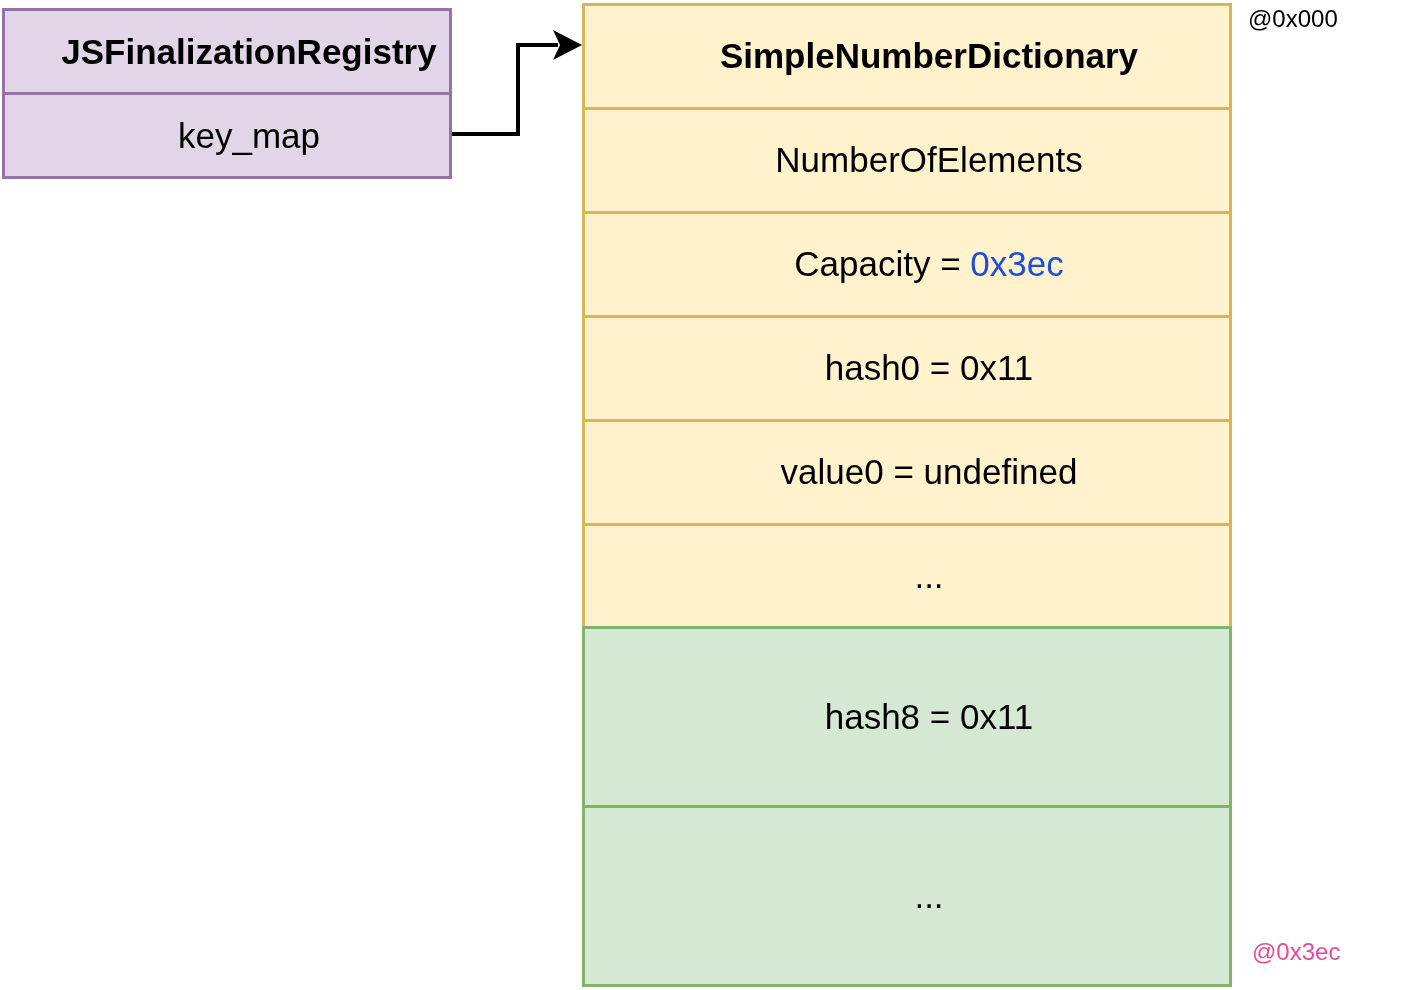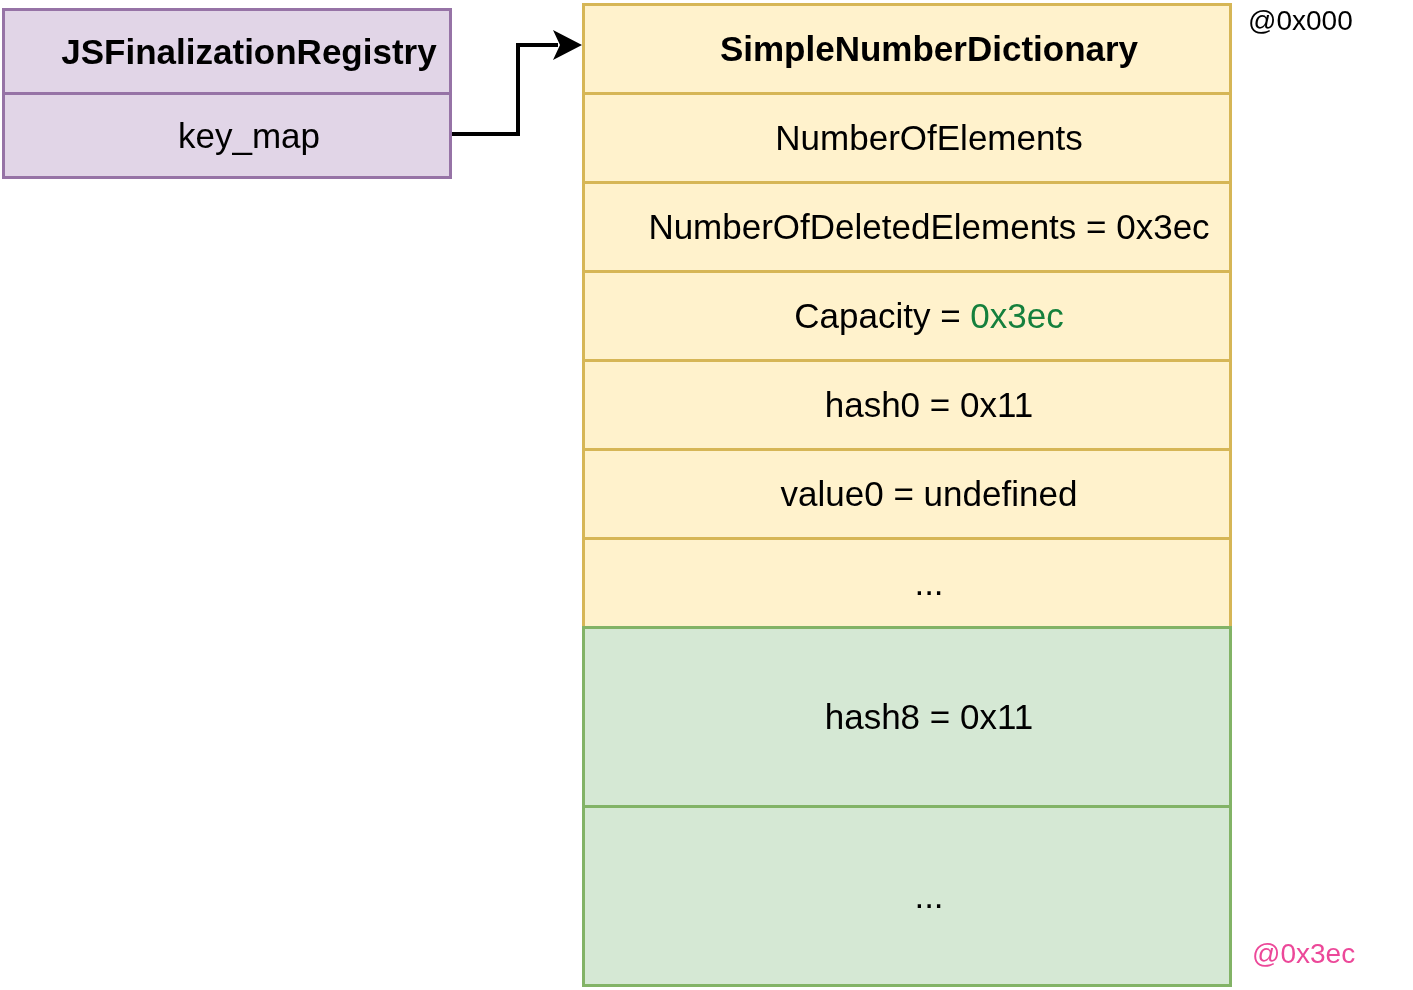--- a/index.html
+++ b/index.html
@@ -62,26 +62,26 @@
   .section.yellow .row:last-child { border-bottom: none; }
   .section.green {
     flex: 4;
     background: #d5e8d4;
     border: 3px solid #82b366;
   }
   .section.green .row { border-bottom: 3px solid #82b366; }
   .section.green .row:last-child { border-bottom: none; }
   .section .row { flex: 1; }
 
-  .highlight-red { color: #15803d; }
+  .highlight-red { color: #1d4ed8; }
 
   
   .addr {
     position: absolute;
-    font-size: 28px;
+    font-size: 24px;
     color: #000000;
     white-space: nowrap;
   }
   .addr.top { left: 1248px; top: 5px; }
   .addr.bottom { left: 1252px; top: 938px; color: #ec4899; }
 
   
   .arrow-layer {
     position: absolute;
     left: 0; top: 0;
@@ -102,21 +102,20 @@
   <div class="registry-box">
     <div class="row header">JSFinalizationRegistry</div>
     <div class="row">key_map</div>
   </div>
 
   <div class="stack">
 
     <div class="section yellow">
       <div class="row header">SimpleNumberDictionary</div>
       <div class="row">NumberOfElements</div>
-      <div class="row">NumberOfDeletedElements = 0x3ec</div>
       <div class="row">
         <span>Capacity = </span><span class="highlight-red">0x3ec</span>
       </div>
       <div class="row">hash0 = 0x11</div>
       <div class="row">value0 = undefined</div>
       <div class="row">...</div>
     </div>
 
     <div class="section green">
       <div class="row">hash8 = 0x11</div>

